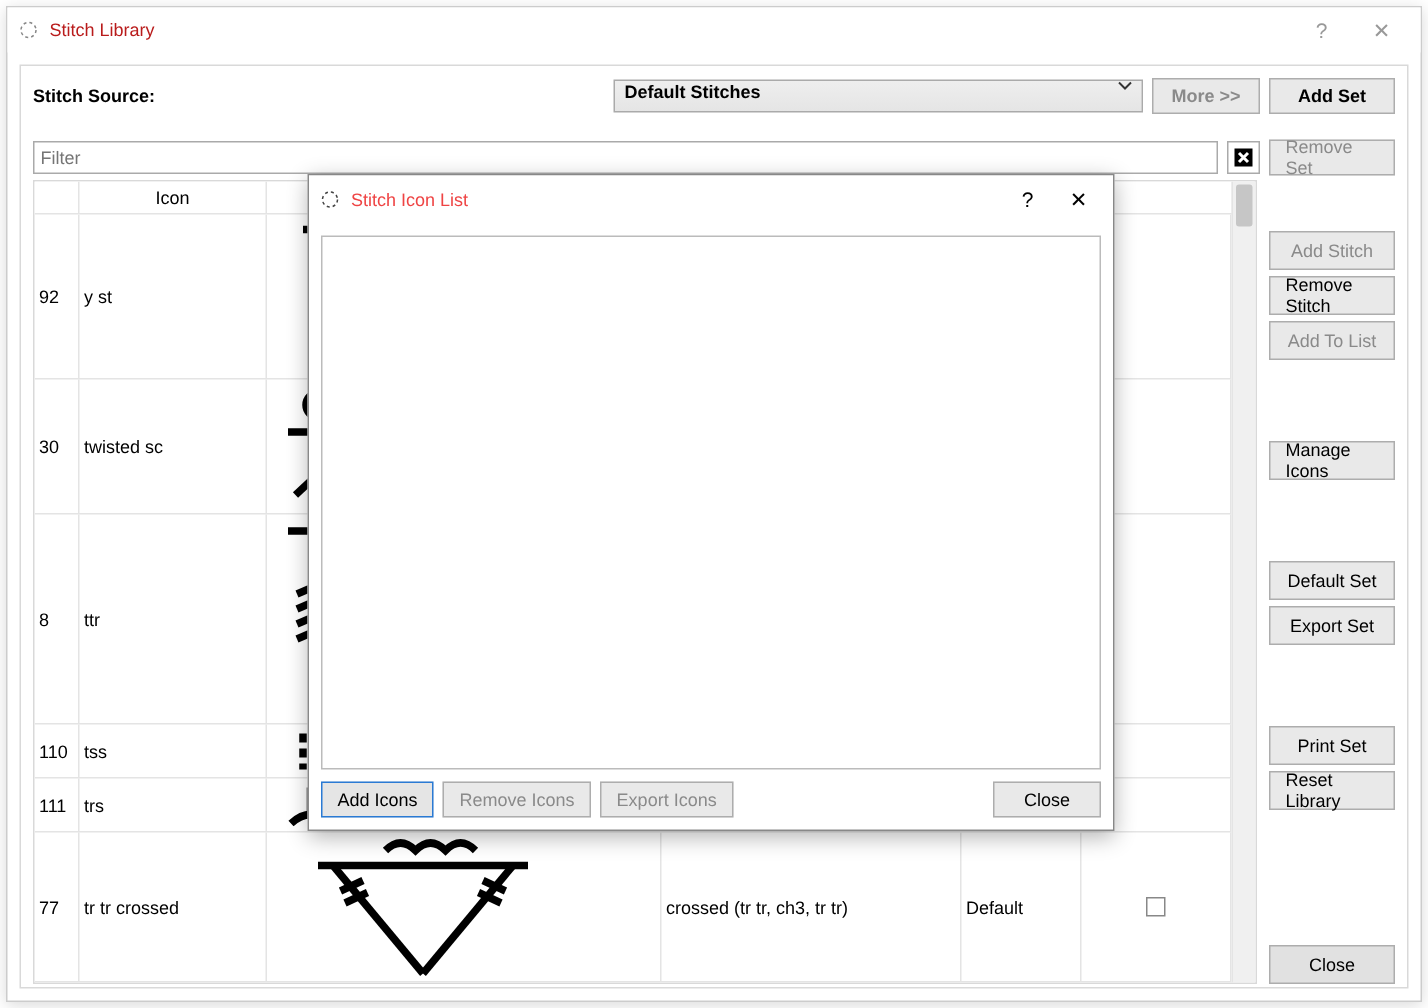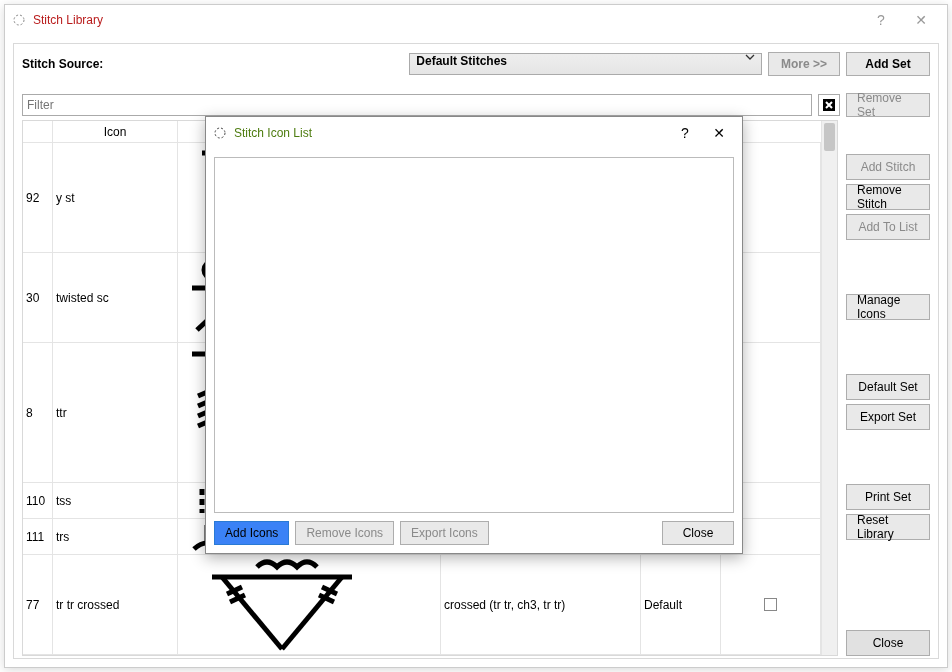--- a/index.html
+++ b/index.html
@@ -193,42 +193,42 @@
     top: 111px;
     width: 538px;
     height: 438px;
     border: 1px solid #888;
     background: #fff;
     box-shadow: 0 4px 14px rgba(0,0,0,0.3);
     display: flex;
     flex-direction: column;
   }
   .modal .titlebar { height: 32px; color:#000;}
-  .modal .title-text { color: #4d7c0f; }
+  .modal .title-text { color: #ef4444; }
   .modal .titlebar-btn { color: #000; }
   .modal-body {
     flex: 1;
     padding: 8px;
     display: flex;
     flex-direction: column;
     gap: 8px;
   }
   .modal-list {
     flex: 1;
     border: 1px solid #bbb;
     background: #fff;
   }
   .modal-footer {
     display: flex;
     gap: 6px;
   }
   .modal-footer .spacer { flex: 1; }
   .btn.highlight {
     border: 1px solid #2a7ad4;
-    background: #3b82f6;
+    background: #e5e5e5;
   }
   svg { display: block; }
   .stitch-svg { stroke: #000; stroke-width: 5; fill: none; }
 </style>
 </head>
 <body>
 
 <div class="window">
 
   <div class="titlebar">

